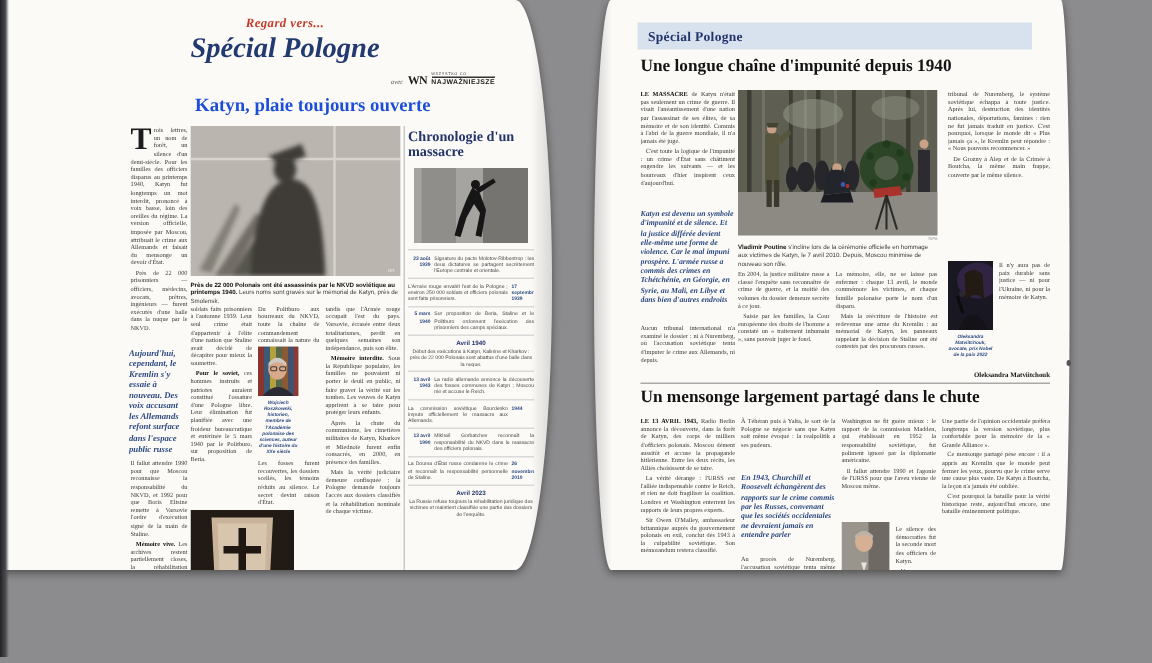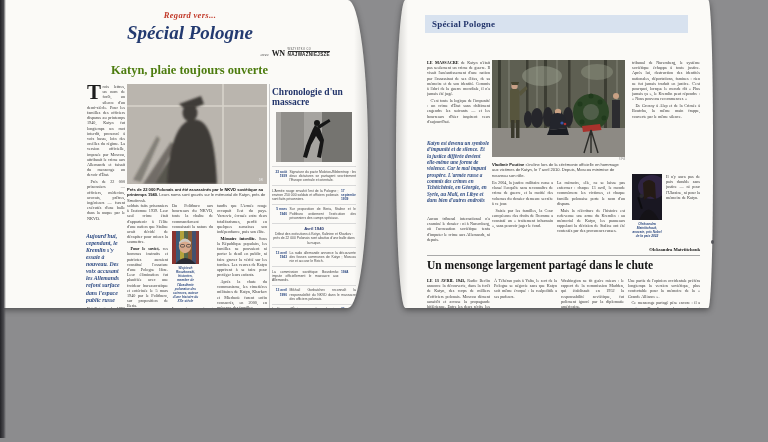--- a/index.html
+++ b/index.html
@@ -1,19 +1,19 @@
 <!DOCTYPE html>
 <html lang="fr"><head>
 <meta charset="utf-8">
 <style>
   * { margin:0; padding:0; box-sizing:border-box; }
   html,body { width:768px; height:442px; overflow:hidden; }
   body { font-family:"Liberation Serif", serif; }
   .canvas { position:relative; width:768px; height:442px; background:#8c8c8e; overflow:hidden; }
-  .page { position:absolute; top:0; height:308px; background:#fbfaf7; overflow:hidden;
+  .page { position:absolute; top:0; height:380px; background:#fbfaf7; overflow:hidden;
           box-shadow:0 2px 6px rgba(0,0,0,.45); }
   .page-left { left:0; width:368px;
                border-top-right-radius:26px 200px; border-bottom-right-radius:26px 200px; }
   .page-right { left:396px; width:317px;
                 border-top-left-radius:12px 200px; border-bottom-left-radius:12px 200px;
                 border-top-right-radius:6px 180px; border-bottom-right-radius:6px 180px; }
   .edge-shade-l { position:absolute; right:0; top:0; width:14px; height:100%;
                   background:linear-gradient(to right, rgba(0,0,0,0), rgba(0,0,0,.14)); }
   .edge-shade-r { position:absolute; left:0; top:0; width:12px; height:100%;
                   background:linear-gradient(to left, rgba(0,0,0,0), rgba(0,0,0,.16)); }
@@ -23,21 +23,21 @@
 
   
   .kicker { font:italic bold 8.5px/1 "Liberation Serif",serif; color:#c23a2a; text-align:center; letter-spacing:.3px; }
   .ltitle { font:italic bold 19px/1 "Liberation Serif",serif; color:#233a70; text-align:center; }
   .partner { display:flex; justify-content:flex-end; align-items:flex-end; gap:3px;
              font:italic 4.5px/1 "Liberation Serif",serif; color:#555; }
   .wn { font:bold 8px/1 "Liberation Serif",serif; color:#1d1d1d; letter-spacing:-.5px; }
   .wncol { display:flex; flex-direction:column; line-height:1; }
   .wntop { font:2.6px/1.2 "Liberation Sans",sans-serif; color:#444; letter-spacing:.4px; }
   .wnname { font:bold 4.6px/1.2 "Liberation Sans",sans-serif; color:#1d1d1d; border-top:.5px solid #333; letter-spacing:.3px; }
-  .h1a { font:bold 12.5px/1 "Liberation Serif",serif; color:#4d7c0f; text-align:center; }
+  .h1a { font:bold 12.5px/1 "Liberation Serif",serif; color:#1d4ed8; text-align:right; }
 
   
   .micro { font-size:4.2px; line-height:1.24; text-align:justify; color:#373737; overflow:hidden;
            font-family:"Liberation Serif",serif; hyphens:auto; }
   .micro p { margin:0 0 1.6px; text-indent:3.5px; }
   .micro p:first-child { text-indent:0; }
   .micro b { color:#101010; }
   .dcap { float:left; font:bold 21px/17px "Liberation Serif",serif; color:#1c1c1c; padding-right:1.5px; }
   .pull { font:italic bold 5.8px/1.22 "Liberation Serif",serif; color:#2d4a82; overflow:hidden; }
   .pull2 { font:italic bold 5.2px/1.22 "Liberation Serif",serif; color:#2d4a82; overflow:hidden; }
@@ -244,20 +244,21 @@
     <div class="ab foot" style="left:87px;top:430px;width:200px;">6 l'Opinion — Du 14 au 16 avril 2023</div>
 
     <div class="edge-shade-l"></div>
   </div>
   <div class="spine"></div>
 
   <div class="page page-right">
     <div class="edge-shade-r"></div>
 
     <div class="ab banner" style="left:29px;top:15px;width:263px;">Spécial Pologne</div>
+    <div class="ab h1b" style="left:31px;top:39px;width:280px;">Une longue chaîne d'impunité depuis 1940</div>
 
     <div class="ab micro" style="left:31px;top:60px;width:63px;height:78px;">
         <p><b>LE MASSACRE </b>de Katyn n'était pas seulement un crime de guerre. Il visait l'anéantissement d'une nation par l'assassinat de ses élites, de sa mémoire et de son identité. Commis à l'abri de la guerre mondiale, il n'a jamais été jugé.</p>
         <p>C'est toute la logique de l'impunité : un crime d'État sans châtiment engendre les suivants — et les bourreaux d'hier inspirent ceux d'aujourd'hui.</p>
       </div>
     <div class="ab pull2" style="left:31px;top:140px;width:63px;height:74px;">Katyn est devenu un symbole d'impunité et de silence. Et la justice différée devient elle-même une forme de violence. Car le mal impuni prospère. L'armée russe a commis des crimes en Tchétchénie, en Géorgie, en Syrie, au Mali, en Libye et dans bien d'autres endroits</div>
     <div class="ab micro" style="left:31px;top:216px;width:63px;height:40px;">
         <p>Aucun tribunal international n'a examiné le dossier : ni à Nuremberg, où l'accusation soviétique tenta d'imputer le crime aux Allemands, ni depuis.</p>
       </div>
 

